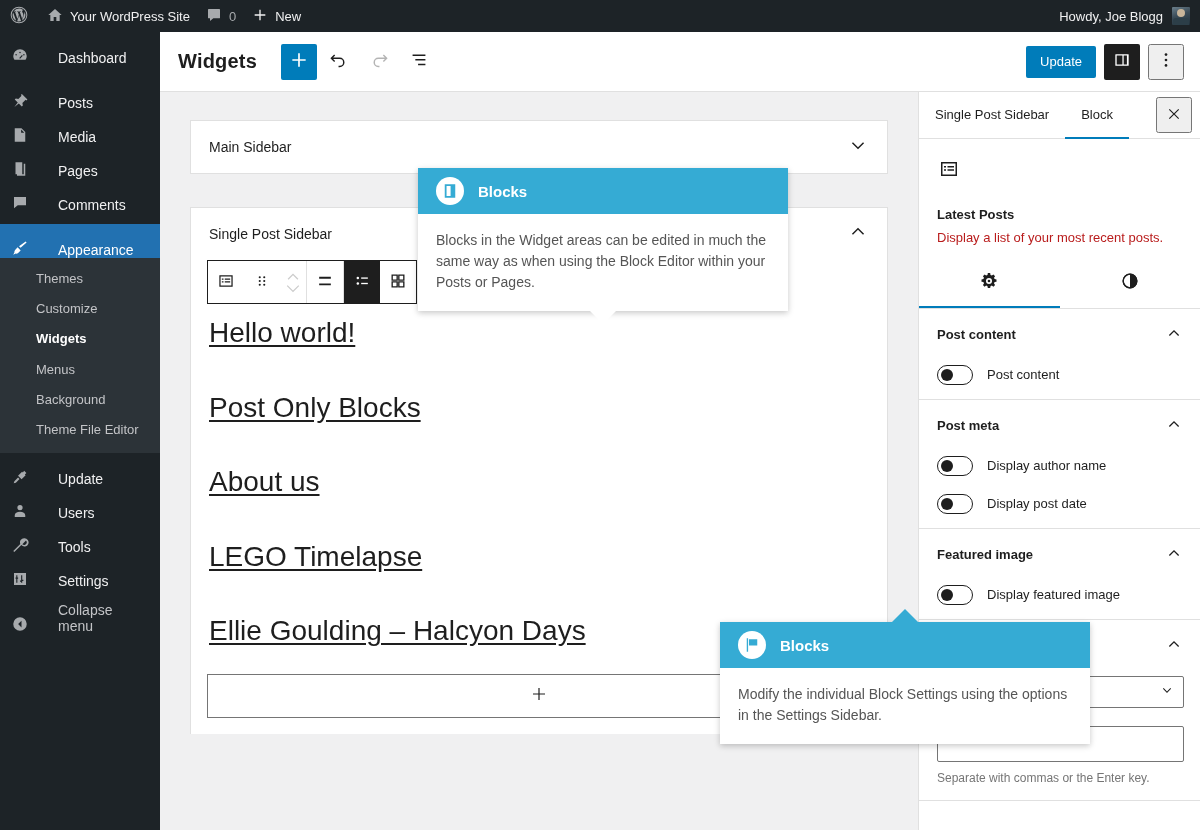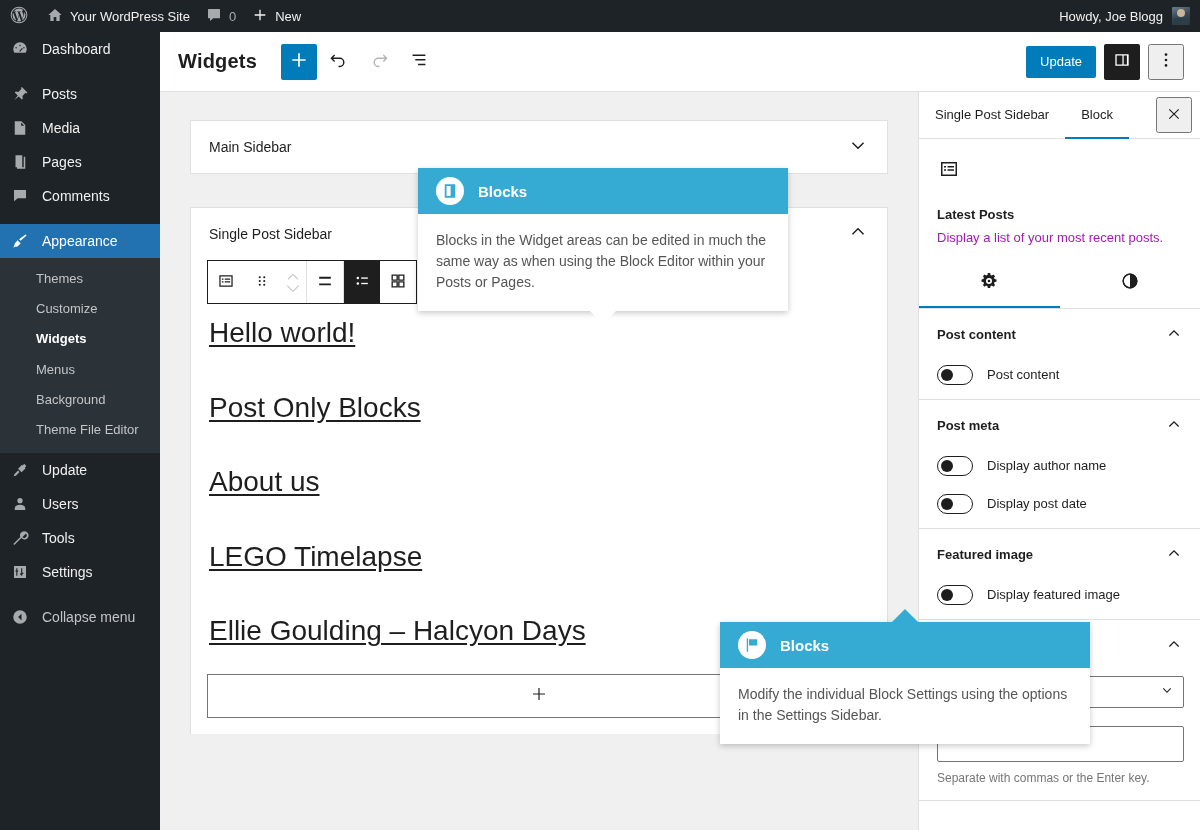--- a/index.html
+++ b/index.html
@@ -34,21 +34,21 @@
     content: ""; position: absolute; left: 1px; bottom: 0; width: 16px; height: 7px;
     border-radius: 3px 3px 0 0; background: #2c3e48;
   }
 
   
   .adminmenu {
     position: absolute; top: 32px; left: 0; width: 160px; height: 798px;
     background: #1d2327; color: #f0f0f1; font-size: 14px;
   }
   .menu-item {
-    display: flex; align-items: center; gap: 12px;
+    display: flex; align-items: flex-end; gap: 28px;
     height: 34px; padding: 0 12px 0 10px; color: #f0f0f1;
   }
   .menu-item.spaced { margin-top: 11px; }
   .menu-item.current {
     background: #2271b1; color: #fff; font-weight: 400; position: relative;
   }
   .menu-item.current::after {
     content: ""; position: absolute; right: -8px; top: 50%; transform: translateY(-50%);
     border: 8px solid transparent; border-right-color: #f0f0f1; border-left: none;
   }
@@ -149,21 +149,21 @@
     border-bottom: 2px solid transparent; font-family: inherit;
   }
   .ss-tab.active { border-bottom-color: #007cba; }
   .ss-close { margin-left: auto; width: 36px; height: 36px; display: inline-flex; align-items: center; justify-content: center; }
   .ss-close svg { fill: #1e1e1e; }
 
   .block-card { display: flex; gap: 26px; padding: 16px 16px 12px 18px; flex-direction: column; }
   .block-card-icon { width: 24px; height: 24px; flex: 0 0 24px; margin-top: 2px; }
   .block-card-icon svg { fill: #1e1e1e; }
   .block-card-title { font-size: 13px; font-weight: bold; color: #1e1e1e; margin-bottom: 6px; }
-  .block-card-desc { font-size: 13px; color: #a21caf; line-height: 1.5; }
+  .block-card-desc { font-size: 13px; color: #b91c1c; line-height: 1.5; }
 
   .ss-subtabs { display: flex; border-bottom: 1px solid #e0e0e0; }
   .ss-subtab {
     flex: 1; height: 48px; display: inline-flex; align-items: center; justify-content: center;
     border: none; background: transparent; border-bottom: 2px solid transparent;
   }
   .ss-subtab.active { border-bottom-color: #007cba; }
   .ss-subtab svg { fill: #1e1e1e; }
 
   .panel { border-bottom: 1px solid #e0e0e0; padding: 14px 16px 14px 18px; }

